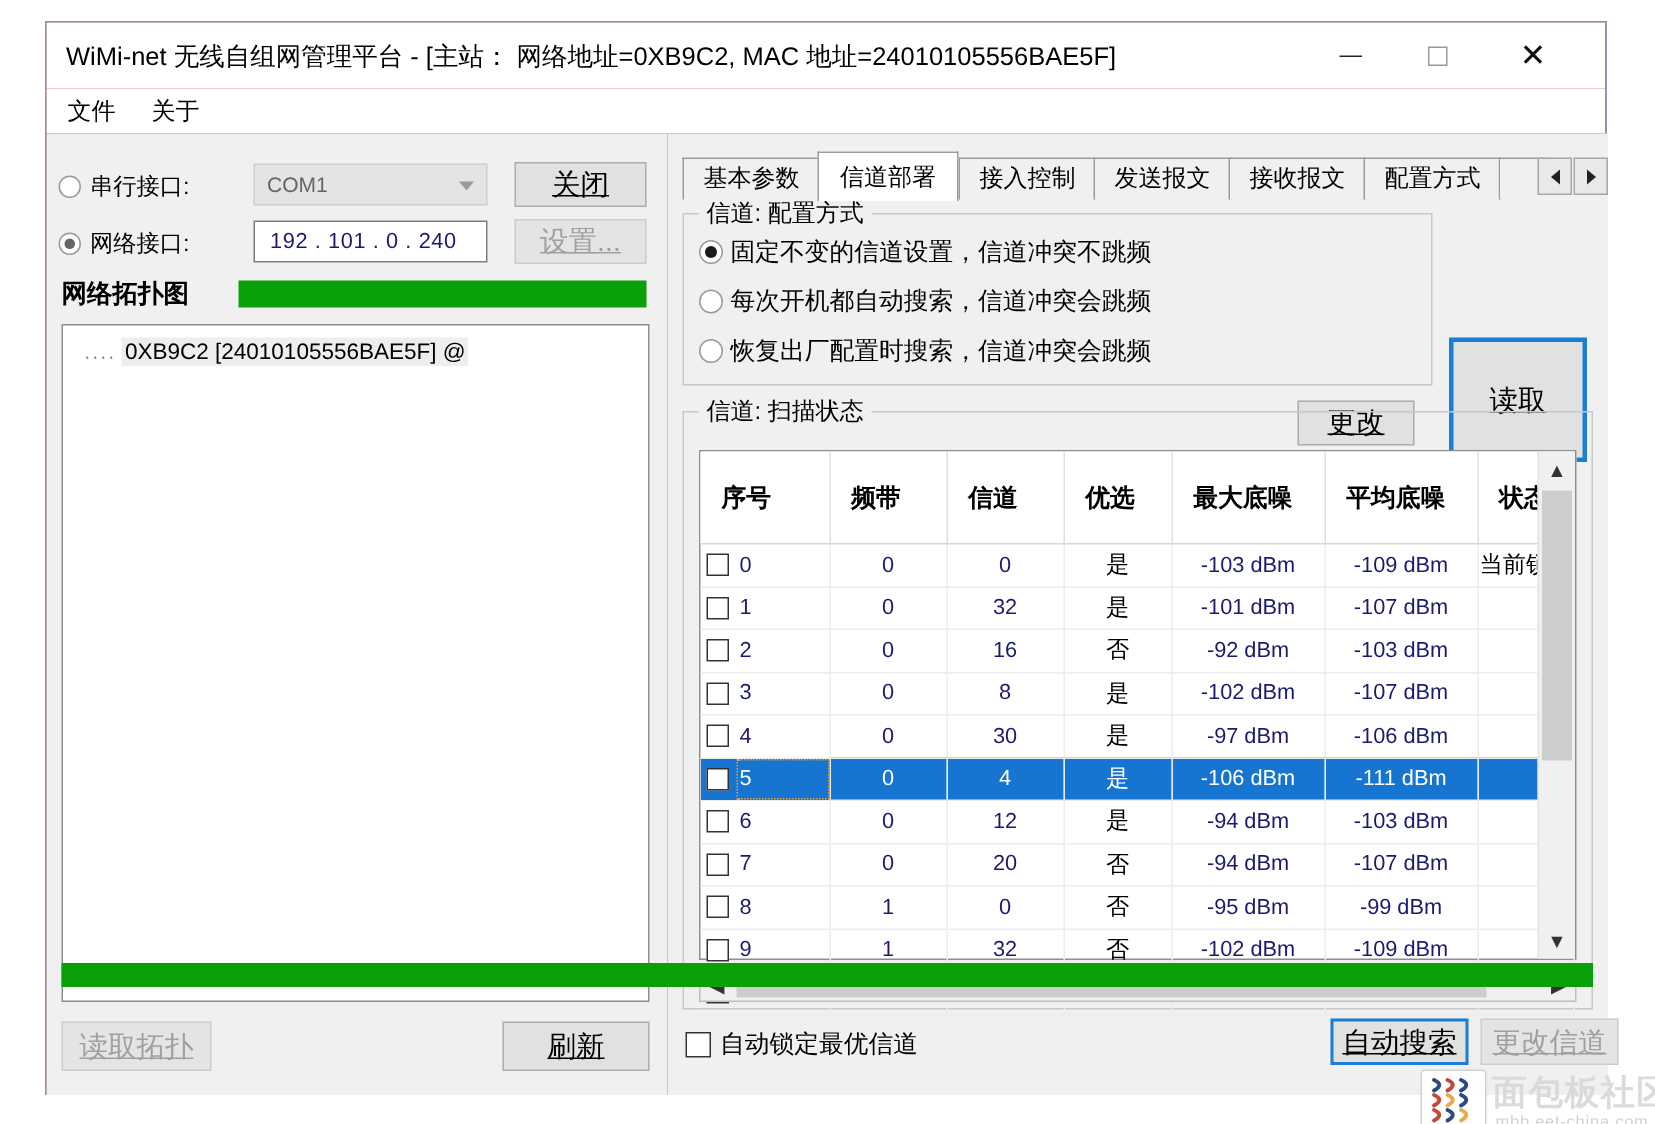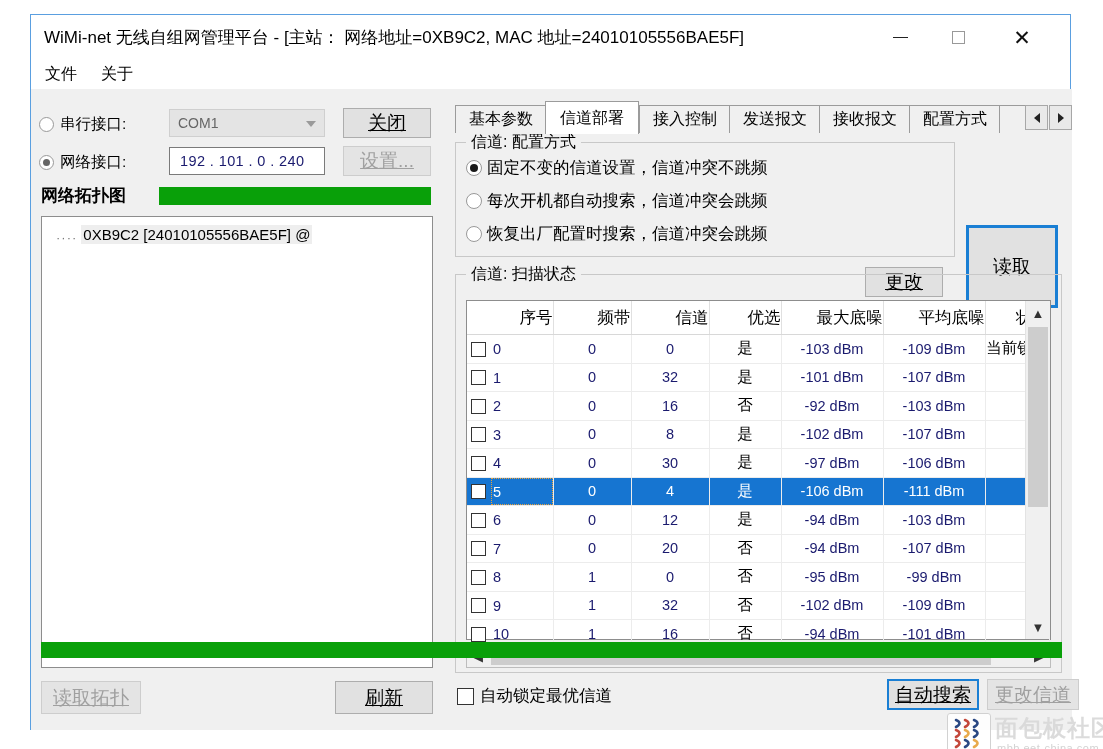--- a/index.html
+++ b/index.html
@@ -196,24 +196,24 @@
   }
   
   .table-wrap {
     position: absolute; left: 10px; top: 25px;
     width: 585px; height: 340px;
     background: #fff; border: 1px solid #8d8d8d;
     box-sizing: border-box;
   }
   .tbl { width: 100%; border-collapse: collapse; table-layout: fixed; }
   .tbl th {
-    height: 33px; font-size: 16.5px; font-weight: normal; color: #000;
+    height: 33px; font-size: 16.5px; font-weight: bold; color: #000;
     background: #fff; border-right: 1px solid #e0e0e0;
     border-bottom: 1px solid #d8d8d8;
-    text-align: right; padding: 0;
+    text-align: left; padding: 14px;
   }
   .tbl td {
     height: 27.5px; font-size: 14.5px; color: #1a1a6e;
     border-right: 1px solid #ececec; border-bottom: 1px solid #ececec;
     text-align: center; padding: 0; white-space: nowrap;
   }
   .tbl td.c-opt { color: #000; font-size: 15.5px; }
   .tbl td.c-status { color: #000; font-size: 15.5px; }
   .tbl tr.sel td { background: #1675d1; color: #fff; }
   .tbl tr.sel td.c-opt, .tbl tr.sel td.c-status { color: #fff; }

